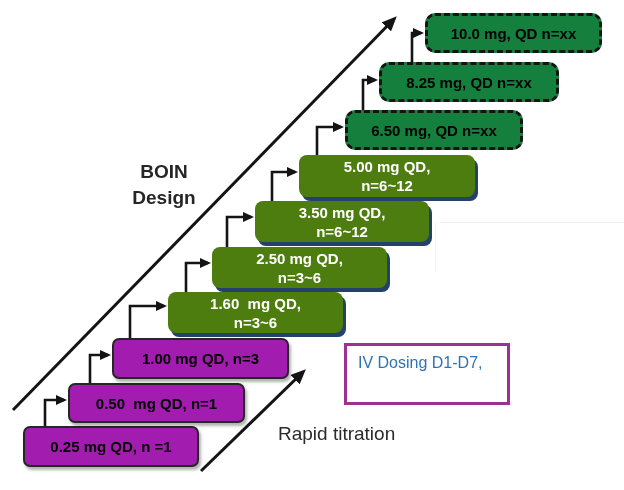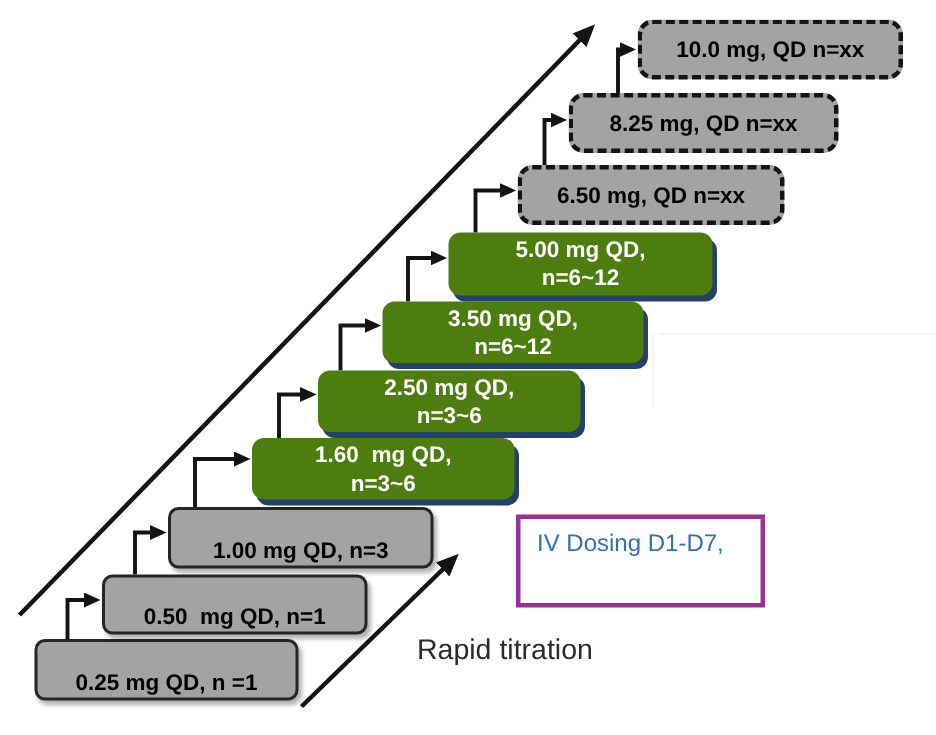--- a/index.html
+++ b/index.html
@@ -7,30 +7,29 @@
     position:relative;width:624px;height:490px;background:#ffffff;overflow:hidden;
     font-family:"Liberation Sans",sans-serif;
   }
   svg.overlay{position:absolute;left:0;top:0;width:624px;height:490px;}
   .box{
     position:absolute;display:flex;flex-direction:column;align-items:center;justify-content:center;
     font-weight:bold;font-size:15px;text-align:center;white-space:pre;line-height:19px;
     box-sizing:border-box;
   }
   .box.gray{
-    background:#a3a3a3;border:2.5px solid #262626;border-radius:7px;color:#000;
+    background:#a21caf;border:2.5px solid #262626;border-radius:7px;color:#000;
     box-shadow:2px 3px 3px rgba(0,0,0,.30);
-    justify-content:flex-end;
   }
   .box.blue{
     background:#4d7c0f;border-radius:8px;color:#ffffff;
     box-shadow:3px 4px 0 #24416D;
   }
   .box.dashed{
-    background:#a3a3a3;border:3px dashed #141414;border-radius:10px;color:#000;
+    background:#15803d;border:3px dashed #141414;border-radius:10px;color:#000;
   }
   .boin-label{
     position:absolute;left:118px;top:159px;width:92px;text-align:center;
     font-weight:bold;font-size:19px;line-height:26px;color:#262626;white-space:pre-line;
   }
   .rapid-label{
     position:absolute;left:278px;top:423px;font-size:19px;color:#2b2b2b;white-space:pre;
   }
   .iv-note{
     position:absolute;left:344px;top:343px;width:166px;height:62px;box-sizing:border-box;
@@ -110,18 +109,19 @@
   </div>
 
   <div class="box dashed" style="left:379px;top:62px;width:180px;height:40px;">
     <span>8.25 mg, QD n=xx</span>
   </div>
 
   <div class="box dashed" style="left:425px;top:13px;width:177px;height:40px;">
     <span>10.0 mg, QD n=xx</span>
   </div>
 
+  <div class="boin-label"><span>BOIN</span><br><span>Design</span></div>
 
   <div class="rapid-label">Rapid titration</div>
 
   <div class="iv-note"><span>IV Dosing D1-D7,</span><br></div>
 
 </div>
 
 </body></html>

